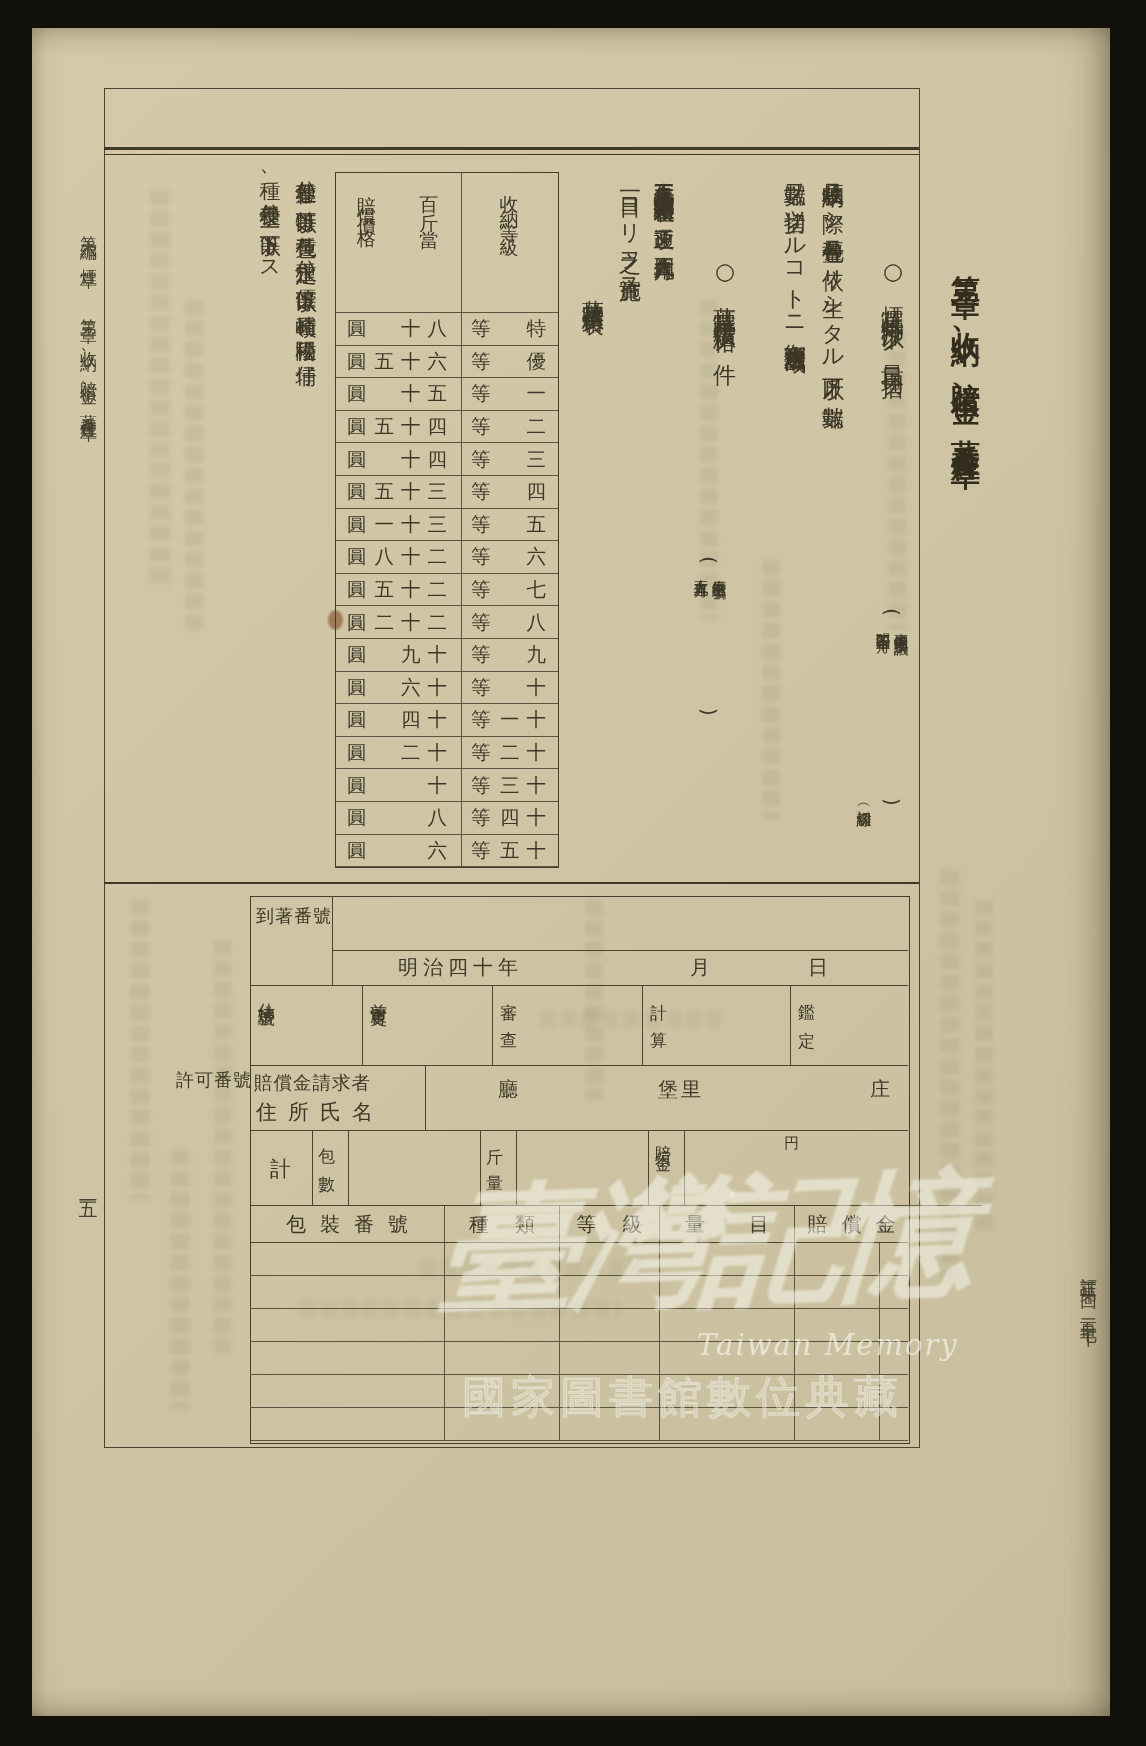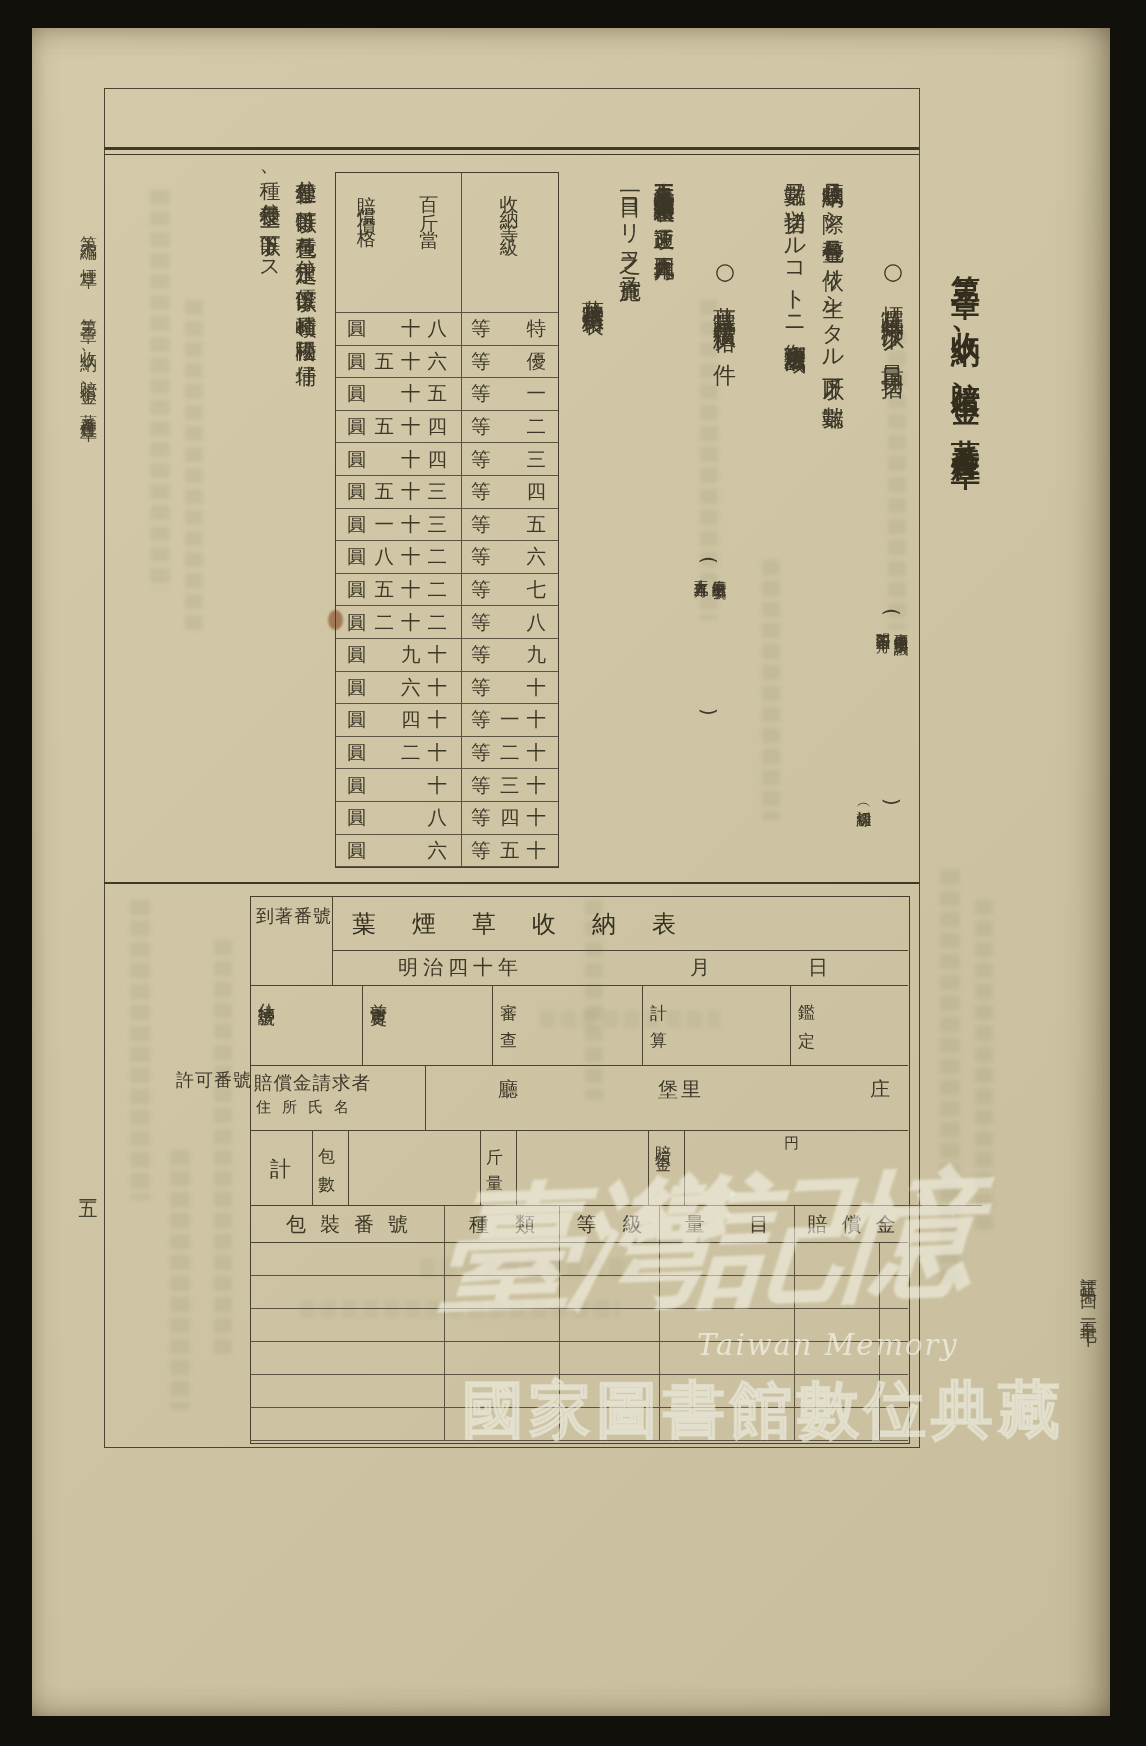--- a/index.html
+++ b/index.html
@@ -73,23 +73,23 @@
 
   
   .margin-v{font-size:17px;letter-spacing:4px;color:#45402e;}
   .wm-script{position:absolute;left:440px;top:1150px;width:540px;font-size:138px;
              font-family:"DejaVu Serif","Liberation Serif",serif;font-style:italic;
              font-weight:bold;color:rgba(250,250,240,.52);letter-spacing:-6px;
              transform:rotate(-2deg) skewX(-6deg);filter:blur(1.2px);white-space:nowrap;}
   .wm-latin{position:absolute;left:697px;top:1328px;font-size:29px;font-style:italic;
             font-family:"DejaVu Serif","Liberation Serif",serif;
             color:rgba(250,250,242,.62);letter-spacing:2px;filter:blur(.4px);}
-  .wm-caption{position:absolute;left:462px;top:1368px;font-size:62px;letter-spacing:5px;
+  .wm-caption{position:absolute;left:462px;top:1368px;font-size:44px;letter-spacing:5px;
               color:rgba(246,246,236,.30);-webkit-text-stroke:1.2px rgba(235,235,224,.55);
-              filter:blur(.3px);white-space:nowrap;font-weight:bold;}
+              filter:blur(.3px);white-space:nowrap;}
 
   
   .ghost{position:absolute;filter:blur(2px);opacity:.6;
          background:repeating-linear-gradient(180deg,rgba(118,120,92,.22) 0 15px,rgba(118,120,92,.02) 15px 21px);}
   .ghost-h{position:absolute;filter:blur(2px);opacity:.5;
            background:repeating-linear-gradient(90deg,rgba(118,120,92,.20) 0 15px,rgba(118,120,92,.02) 15px 21px);}
   .stain{position:absolute;left:328px;top:610px;width:15px;height:20px;border-radius:50%;
          background:rgba(122,58,22,.55);filter:blur(1px);}
 </style>
 </head>
@@ -311,34 +311,33 @@
   <div class="fl" style="left:425px;top:1065px;width:1px;height:65px;"></div>
   <div class="fl" style="left:250px;top:1130px;width:658px;height:1px;"></div>
   <div class="fl" style="left:312px;top:1130px;width:1px;height:75px;"></div>
   <div class="fl" style="left:348px;top:1130px;width:1px;height:75px;"></div>
   <div class="fl" style="left:480px;top:1130px;width:1px;height:75px;"></div>
   <div class="fl" style="left:516px;top:1130px;width:1px;height:75px;"></div>
   <div class="fl" style="left:648px;top:1130px;width:1px;height:75px;"></div>
   <div class="fl" style="left:684px;top:1130px;width:1px;height:75px;"></div>
 
   <div class="h-label" style="left:256px;top:904px;">到著番號</div>
-  <div class="form-title">葉煙草收納表</div>
   <div class="h-label" style="left:398px;top:954px;font-size:20px;letter-spacing:5px;">明治四十年</div>
   <div class="h-label" style="left:690px;top:954px;font-size:20px;">月</div>
   <div class="h-label" style="left:808px;top:954px;font-size:20px;">日</div>
 
   <div class="appr sp4" style="left:256px;">仕拂證號</div>
   <div class="appr sp4" style="left:368px;">前渡官吏</div>
   <div class="appr sp2" style="left:498px;">審查</div>
   <div class="appr sp2" style="left:648px;">計算</div>
   <div class="appr sp2" style="left:796px;">鑑定</div>
 
   <div class="h-label" style="left:176px;top:1068px;text-align:right;">許可番號</div>
   <div class="h-label" style="left:254px;top:1070px;font-size:18.5px;">賠償金請求者</div>
-  <div class="h-label" style="left:256px;top:1098px;font-size:15px;letter-spacing:11px;">住所氏名</div>
+  <div class="h-label" style="left:256px;top:1098px;font-size:21px;letter-spacing:11px;">住所氏名</div>
   <div class="h-label" style="left:498px;top:1076px;font-size:20px;">廳</div>
   <div class="h-label" style="left:650px;top:1076px;font-size:20px;letter-spacing:3px;margin-left:8px;">堡里</div>
   <div class="h-label" style="left:870px;top:1076px;font-size:20px;">庄</div>
 
   <div class="h-label" style="left:270px;top:1155px;font-size:21px;">計</div>
   <div class="v" style="left:316px;top:1134px;font-size:17px;letter-spacing:28px;">包數</div>
   <div class="v" style="left:484px;top:1134px;font-size:17px;letter-spacing:28px;">斤量</div>
   <div class="v" style="left:652px;top:1132px;font-size:16px;letter-spacing:6px;">賠償金</div>
   <div class="h-label" style="left:784px;top:1134px;font-size:15px;">円</div>
 

